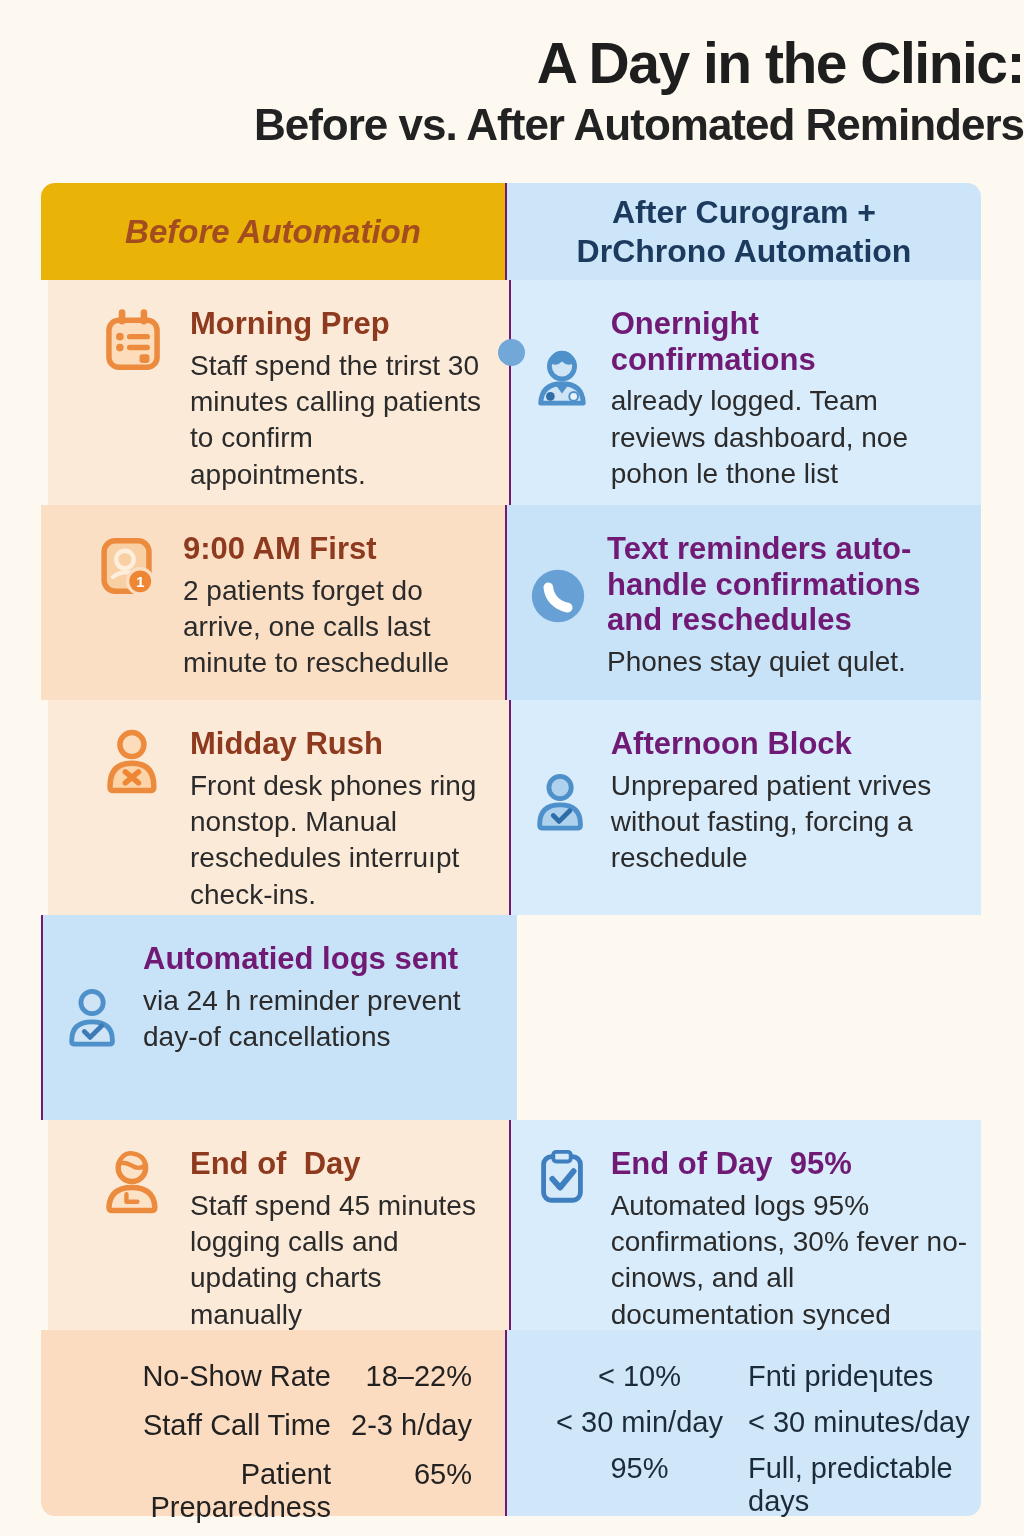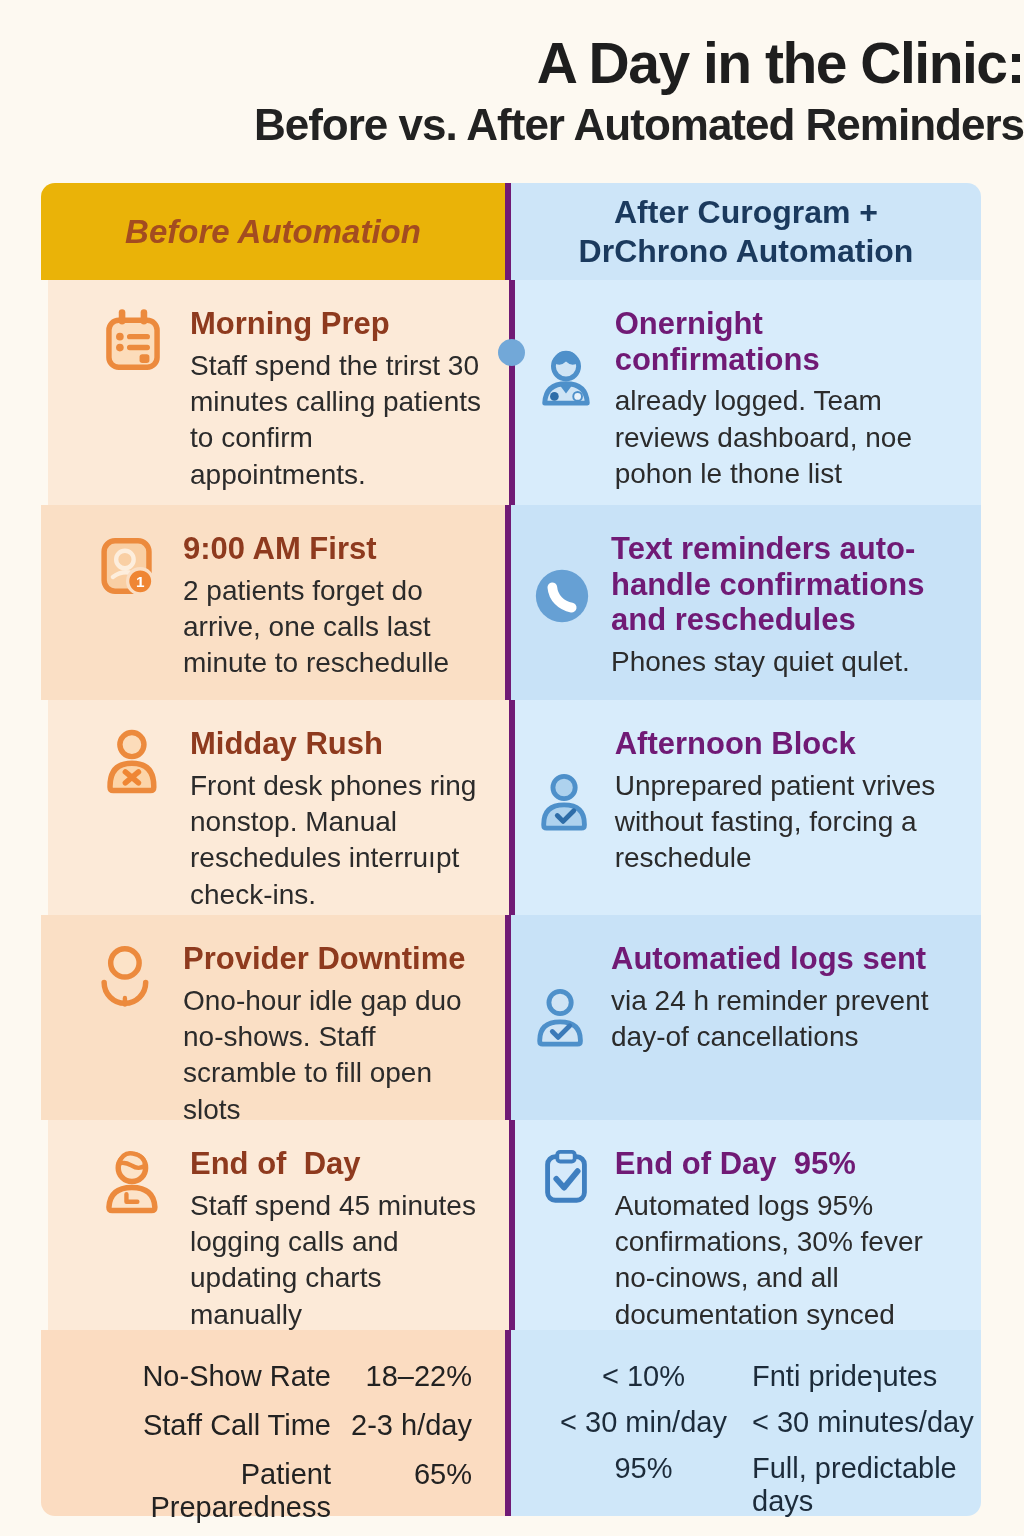--- a/index.html
+++ b/index.html
@@ -23,21 +23,21 @@
   .row{display:flex;}
   .h-hdr{height:97px;}
   .h1{height:225px;}
   .h2{height:195px;}
   .h3{height:215px;}
   .h4{height:205px;}
   .h5{height:210px;}
   .h-stats{height:186px;}
   .cell{box-sizing:border-box;}
   .cell-l{width:464px;}
-  .cell-r{width:476px;border-left:6px solid #701a75;}
+  .cell-r{width:476px;border-left:2px solid #701a75;}
   .hdr-l{background:#eab308;border-radius:14px 0 0 0;display:flex;align-items:center;justify-content:center;font-style:italic;}
   .hdr-r{background:#cde5f8;border-radius:0 14px 0 0;display:flex;align-items:center;justify-content:center;}
   .hdr-text-before{color:#a34c20;font-size:33px;font-weight:bold;text-align:center;}
   .hdr-text-after{color:#1b3a5e;font-size:32px;font-weight:bold;text-align:center;line-height:1.2;}
   .r-light-l{background:#fcead8;margin-left:7px;}
   .r-dark-l{background:#fadfc5;}
   .r-light-r{background:#d8ecfb;}
   .r-dark-r{background:#c8e2f7;}
   .stats-l{background:#fbdcc1;border-radius:0 0 0 14px;}
   .stats-r{background:#cfe7f9;border-radius:0 0 14px 0;}
@@ -186,33 +186,20 @@
         </svg>
       </div>
       <div class="txt">
         <div class="item-title t-after">Afternoon Block</div>
         <div class="item-body">Unprepared patient vrives without fasting, forcing a reschedule</div>
       </div>
     </div>
   </div>
 
   <div class="row h4">
-    <div class="cell cell-l r-dark-l item">
-      <div class="ic">
-        <svg width="70" height="70" viewBox="0 0 64 64">
-          <circle cx="31" cy="20" r="13" fill="#fce3c8" stroke="#ec8a3d" stroke-width="5"></circle>
-          <path d="M12 38 a19 19 0 0 0 38 0" fill="none" stroke="#ec8a3d" stroke-width="5" stroke-linecap="round"></path>
-          <line x1="31" y1="52" x2="31" y2="58" stroke="#ec8a3d" stroke-width="4" stroke-linecap="round"></line>
-        </svg>
-      </div>
-      <div class="txt">
-        <div class="item-title t-before">Provider Downtime</div>
-        <div class="item-body">Ono-hour idle gap duo no-shows. Staff scramble to fill open slots</div>
-      </div>
-    </div>
     <div class="cell cell-r r-dark-r item">
       <div class="ic-r mt45">
         <svg width="62" height="62" viewBox="0 0 64 64">
           <circle cx="30" cy="17" r="11.5" fill="#cfe4f5" stroke="#4e90ca" stroke-width="5"></circle>
           <path d="M9 56 q0 -19 21 -19 q21 0 21 19 l0 1 q0 3 -3 3 l-36 0 q-3 0 -3 -3 z" fill="#cfe4f5" stroke="#4e90ca" stroke-width="5" stroke-linejoin="round"></path>
           <path d="M22 47 l6 6 l12 -12" stroke="#3c7ab8" stroke-width="5" fill="none" stroke-linecap="round" stroke-linejoin="round"></path>
         </svg>
       </div>
       <div class="txt">
         <div class="item-title t-after">Automatied logs sent</div>

